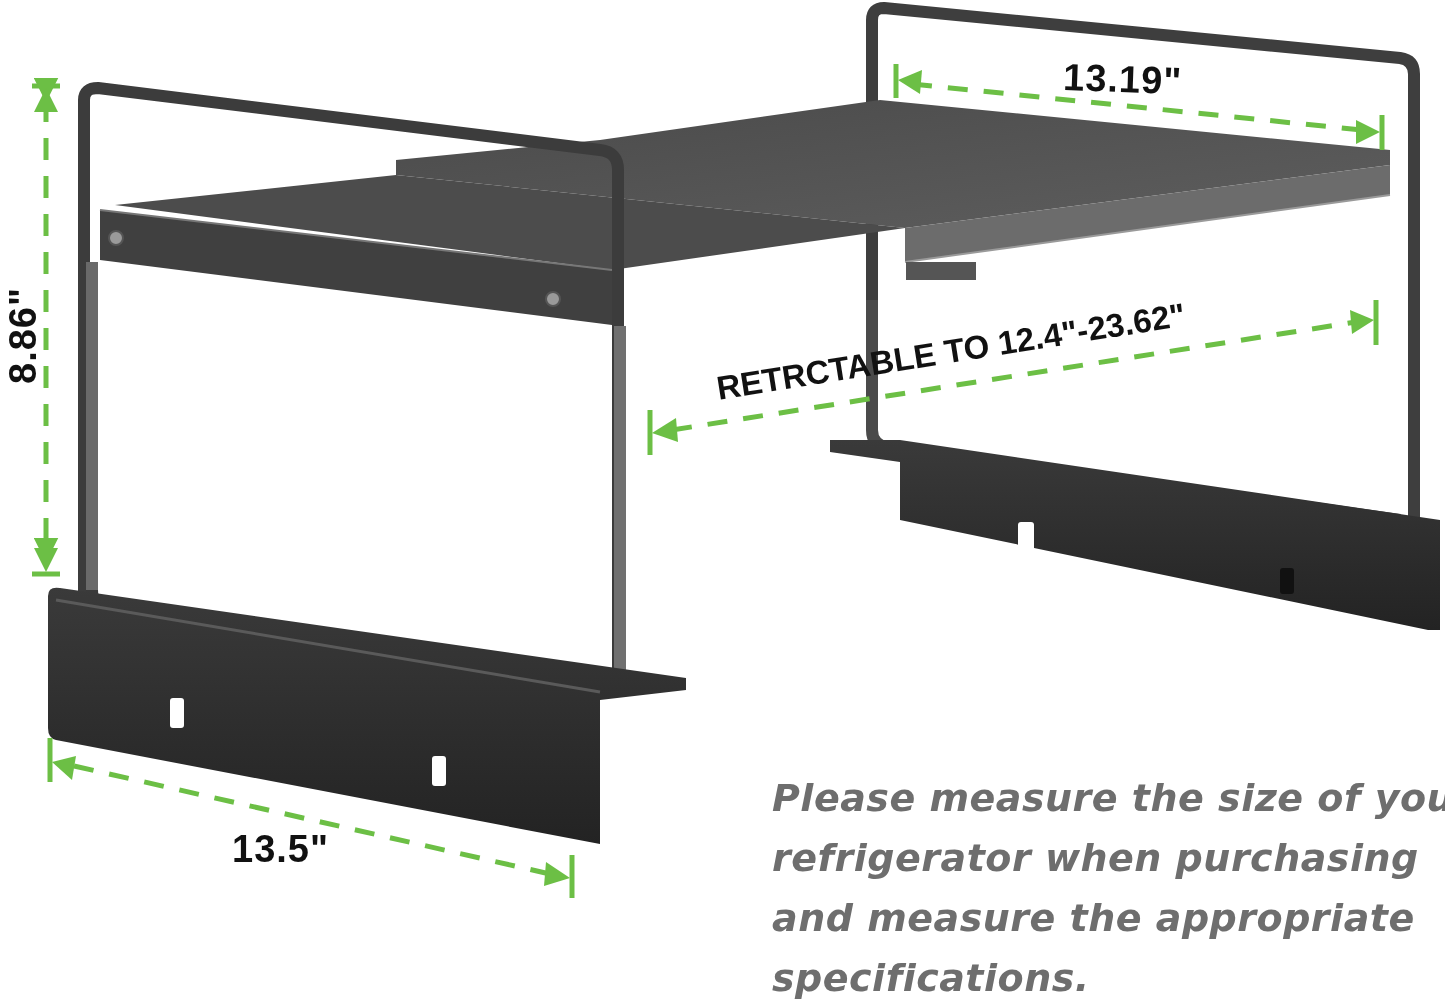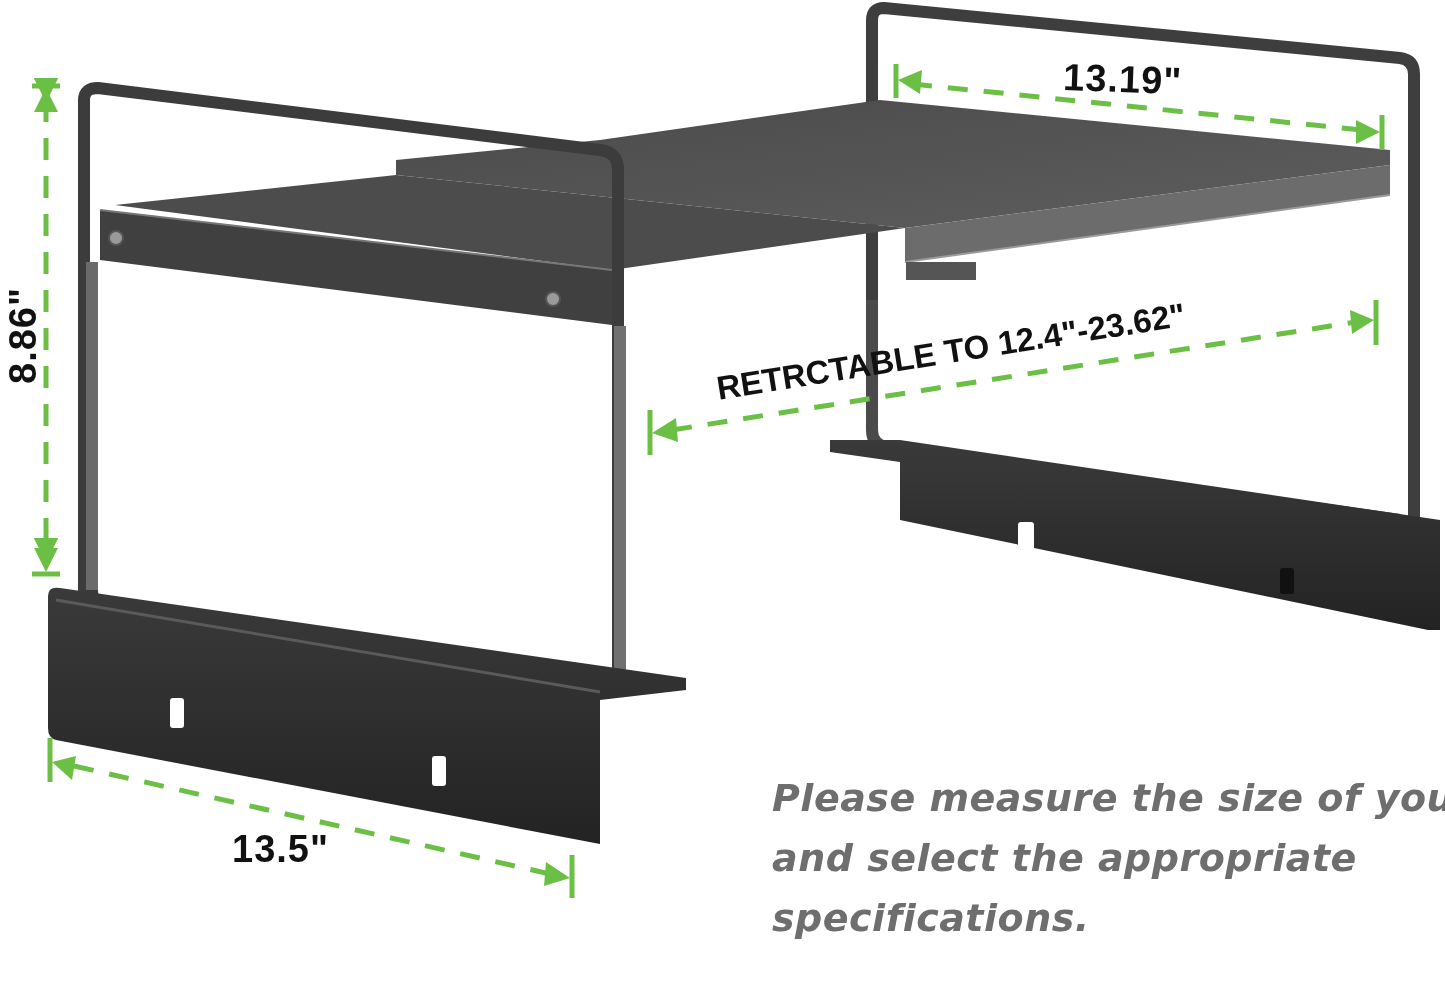--- a/index.html
+++ b/index.html
@@ -122,16 +122,17 @@
   <div class="dim-label" style="left:2px; top:384px; font-size:38px; transform: rotate(-90deg);">8.86"</div>
 
   <div class="dim-label" style="left:1064px; top:56px; font-size:38px; transform: rotate(2deg);">13.19"</div>
 
   <div class="dim-label" style="left:714px; top:370px; font-size:33px; letter-spacing:0; transform: rotate(-9deg);">RETRCTABLE TO 12.4"-23.62"</div>
 
   <div class="dim-label" style="left:232px; top:828px; font-size:38px;">13.5"</div>
 
   <div class="note">
     <span>Please measure the size of your</span>
-    <span>and select the appropriate</span>
+    <span>refrigerator when purchasing</span>
+    <span>and measure the appropriate</span>
     <span>specifications.</span>
   </div>
 </div>
 
 </body></html>

